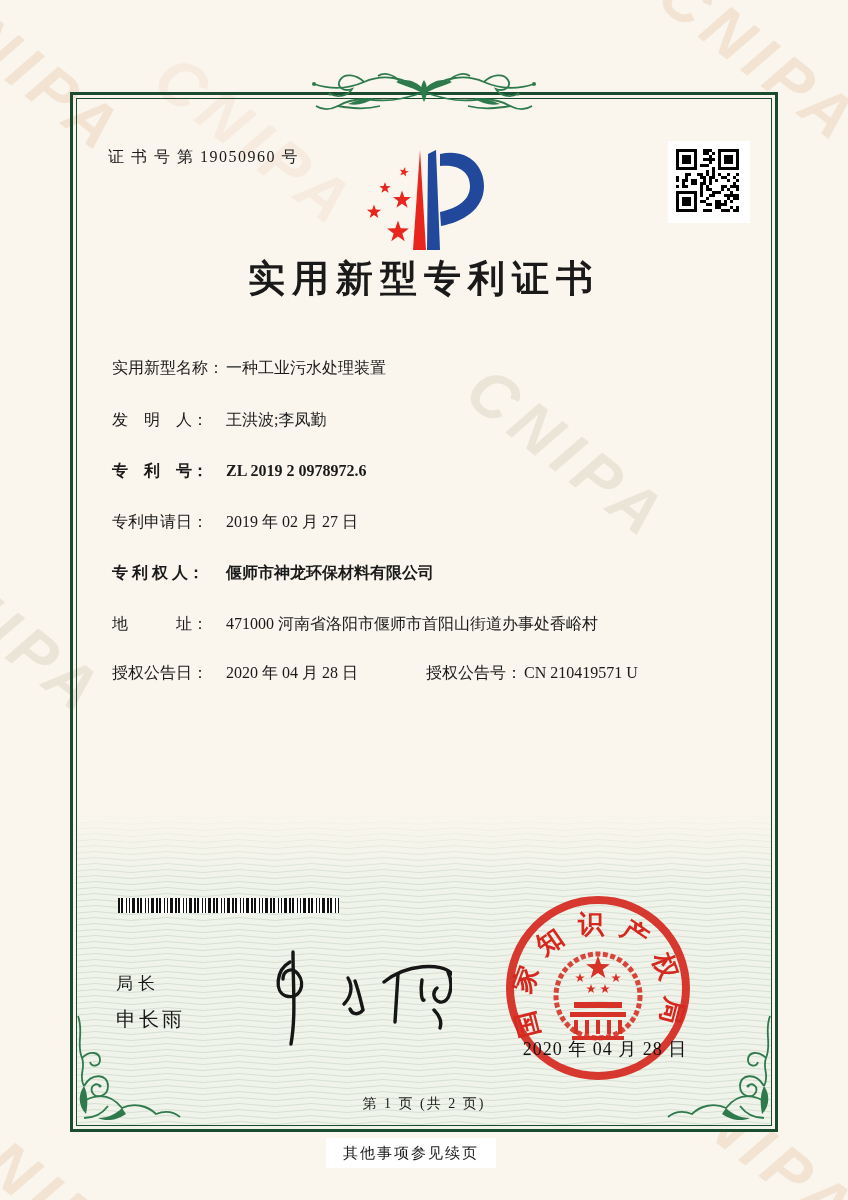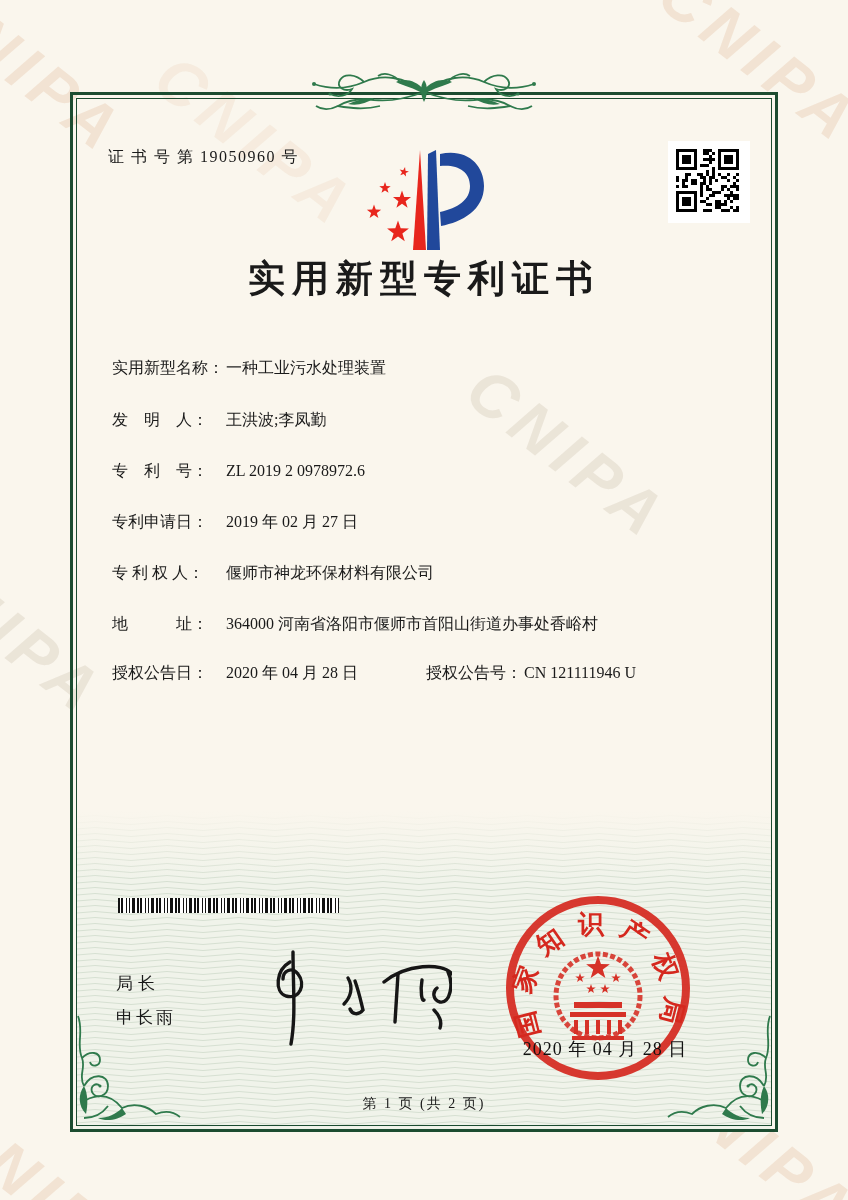--- a/index.html
+++ b/index.html
@@ -46,36 +46,36 @@
   .qf::after{content:"";position:absolute;left:3px;top:3px;width:9px;height:9px;background:#000;}
   .qf.tl{left:0;top:0;} .qf.tr{left:42px;top:0;} .qf.bl{left:0;top:42px;}
   .title{position:absolute;left:0;top:254px;width:848px;text-align:center;
       font-size:37px;font-weight:bold;letter-spacing:7px;}
 
   
   .frow{position:absolute;left:112px;font-size:16px;white-space:nowrap;}
   .frow .lab{display:inline-block;min-width:112px;}
   .frow .val{margin-left:2px;}
   .frow .lab2{margin-left:64px;}
-  .r1{top:358px;} .r2{top:410px;} .r3{top:461px;} .r4{top:512px;}
-  .r5{top:563px;} .r6{top:614px;} .r7{top:663px;}
+  .r1{top:358px;} .r2{top:410px;} .r3{top:461px;font-weight:bold;} .r4{top:512px;}
+  .r5{top:563px;font-weight:bold;} .r6{top:614px;} .r7{top:663px;}
 
   
   .bodytext{position:absolute;left:112px;top:697px;width:628px;
       font-size:15px;line-height:23px;text-align:justify;}
   .bodytext p{margin:0 0 6px;text-indent:2em;}
 
   
   .barcode{position:absolute;left:118px;top:898px;width:221px;height:15px;
       background:repeating-linear-gradient(90deg,
         #111 0 2px,#fff 2px 3px,#111 3px 5px,#fff 5px 8px,
         #111 8px 9px,#fff 9px 11px,#111 11px 12px,#fff 12px 14px,
         #111 14px 17px,#fff 17px 19px);}
   .sig-title{position:absolute;left:116px;top:972px;font-size:17px;letter-spacing:5px;}
-  .sig-name{position:absolute;left:116px;top:1006px;font-size:17px;letter-spacing:3px;}
+  .sig-name{position:absolute;left:116px;top:1006px;font-size:20px;letter-spacing:3px;}
   .sig-script{position:absolute;left:252px;top:946px;width:200px;height:100px;}
   .seal{position:absolute;left:498px;top:888px;width:200px;height:200px;}
   .seal-date{position:absolute;left:520px;top:1037px;width:170px;text-align:center;
       font-size:18px;letter-spacing:1px;color:#111;}
   .page-info{position:absolute;left:0;top:1095px;width:848px;text-align:center;
       font-size:14px;letter-spacing:2px;}
   .note-box{position:absolute;left:326px;top:1138px;width:170px;height:30px;background:#fff;
       display:flex;align-items:center;justify-content:center;font-size:15px;letter-spacing:2px;}
 </style>
 </head>
@@ -291,25 +291,25 @@
   <div class="frow r3">
     <span class="lab">专　利　号：</span><span class="val">ZL 2019 2 0978972.6</span>
   </div>
   <div class="frow r4">
     <span class="lab">专利申请日：</span><span class="val">2019 年 02 月 27 日</span>
   </div>
   <div class="frow r5">
     <span class="lab">专 利 权 人：</span><span class="val">偃师市神龙环保材料有限公司</span>
   </div>
   <div class="frow r6">
-    <span class="lab">地　　　址：</span><span class="val">364000 河南省洛阳市偃师市首阳山街道办事处香峪村</span>
+    <span class="lab">地　　　址：</span><span class="val">471000 河南省洛阳市偃师市首阳山街道办事处香峪村</span>
   </div>
   <div class="frow r7">
     <span class="lab">授权公告日：</span><span class="val">2020 年 04 月 28 日</span>
-    <span class="lab2">授权公告号：</span><span class="val">CN 121111946 U</span>
+    <span class="lab2">授权公告号：</span><span class="val">CN 210419571 U</span>
   </div>
 
   <div class="bodytext">
   </div>
 
   <div class="barcode"></div>
 
   <div class="sig-title">局长</div>
   <div class="sig-name">申长雨</div>
   <svg class="sig-script" viewBox="0 0 200 100">
@@ -345,14 +345,15 @@
       <rect x="87" y="132" width="4" height="14"></rect>
       <rect x="98" y="132" width="4" height="14"></rect>
       <rect x="109" y="132" width="4" height="14"></rect>
       <rect x="120" y="132" width="4" height="14"></rect>
       <rect x="74" y="148" width="52" height="4"></rect>
     </g>
   </svg>
   <div class="seal-date">2020 年 04 月 28 日</div>
 
   <div class="page-info">第 1 页 (共 2 页)</div>
+  <div class="note-box">其他事项参见续页</div>
 
 </div>
 
 </body></html>

